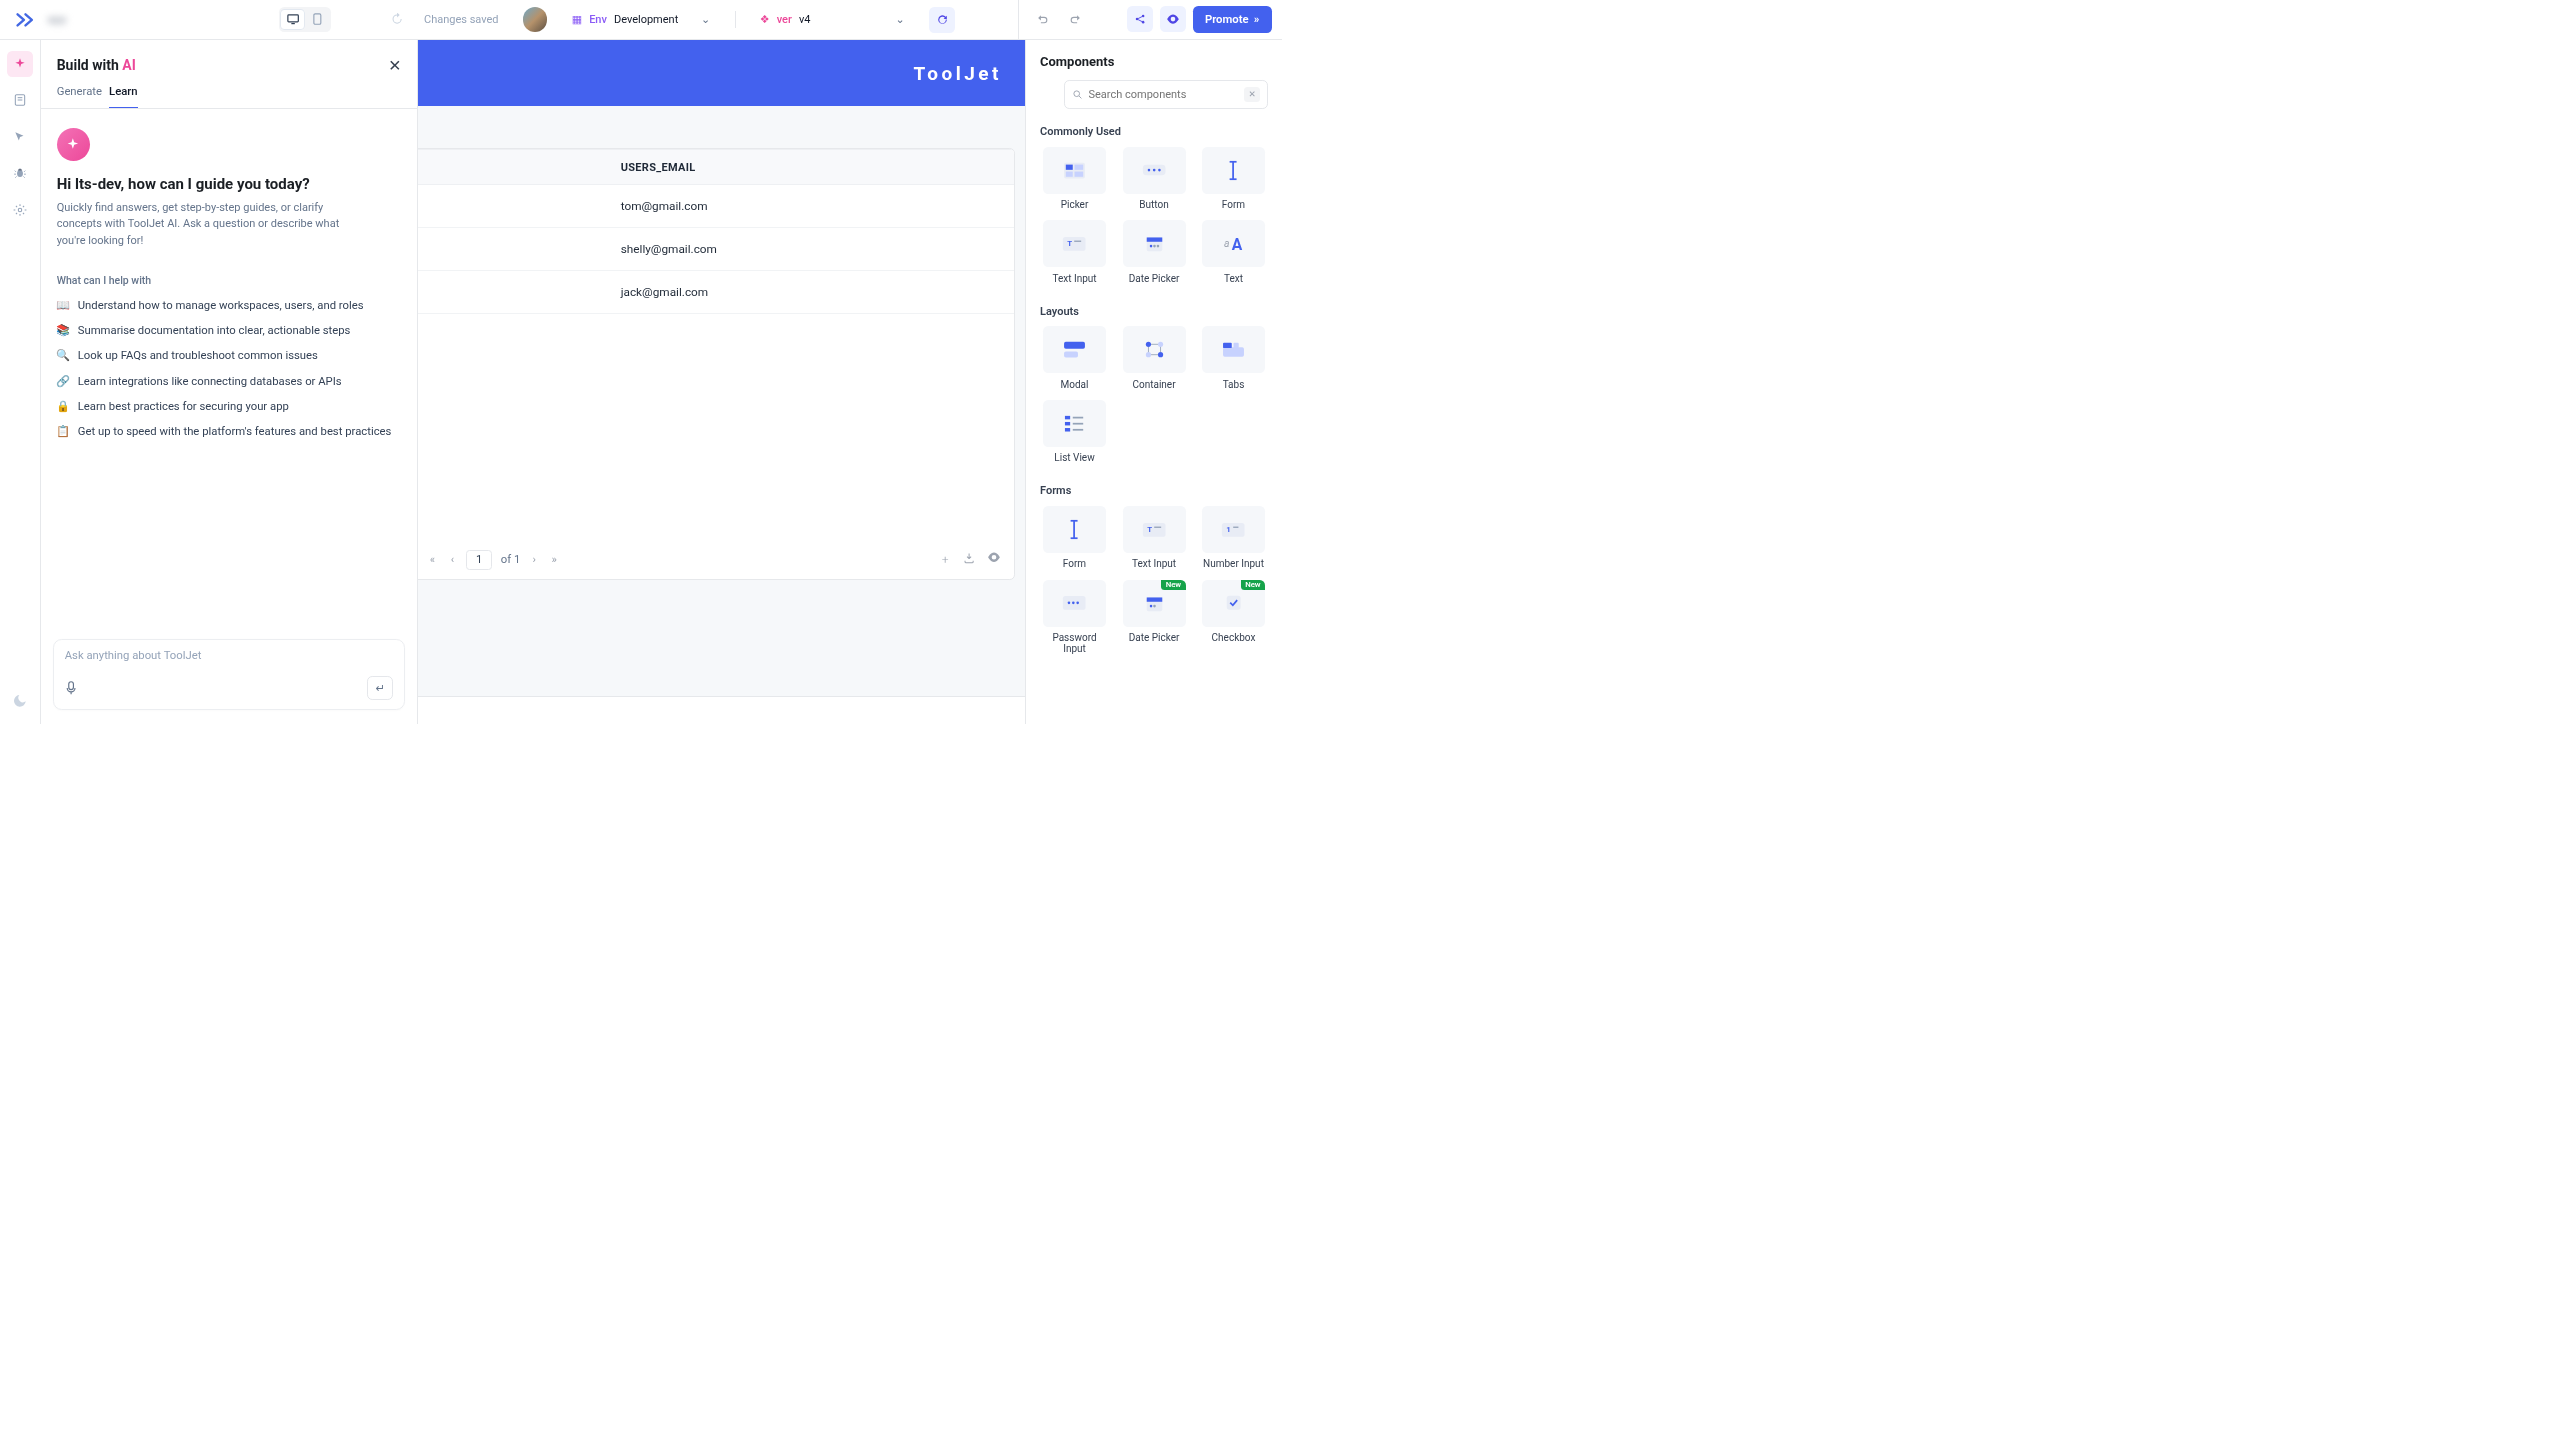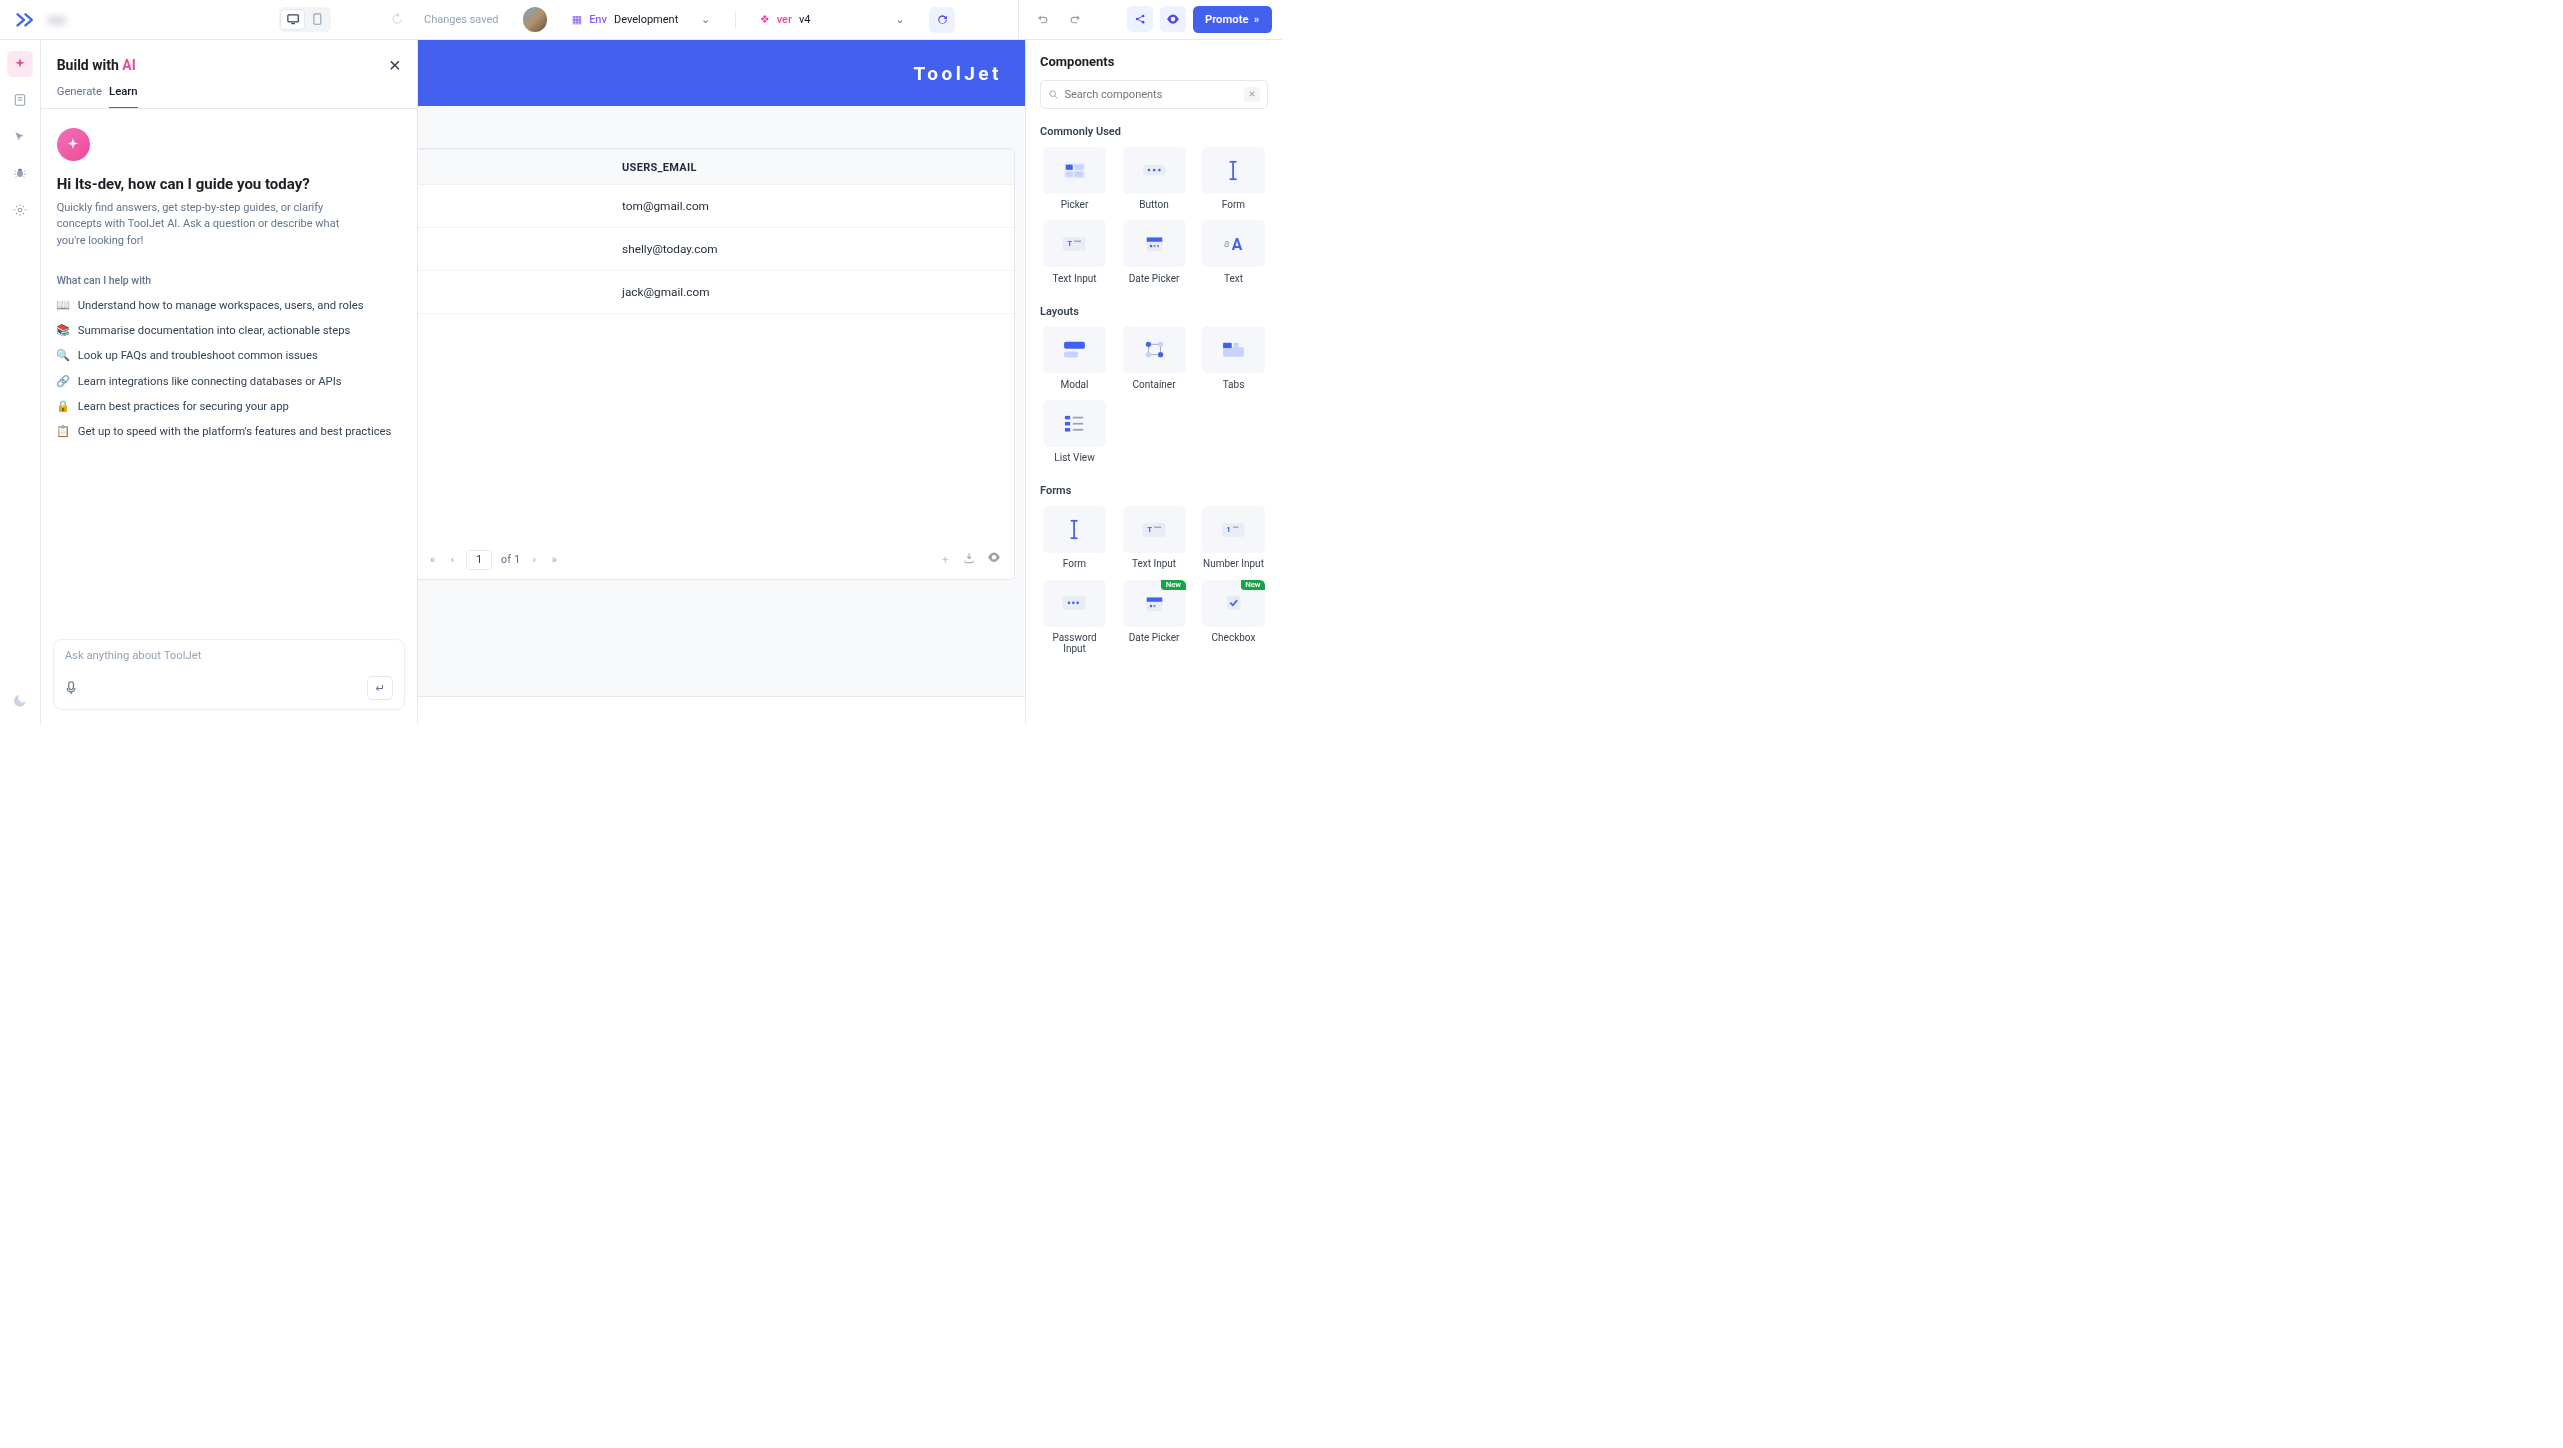--- a/index.html
+++ b/index.html
@@ -75,21 +75,21 @@
 .pager { margin:0 auto; display:flex; align-items:center; gap:8.7px; color:#9ca3af; }
 .pager .pg-arrow { cursor:pointer; padding:0 3.5px; }
 .pg-num { border:0.9px solid #e5e7eb; border-radius:3.5px; padding:2.6px 8.7px; color:#334155; background:#fff; }
 .footer-icons { display:flex; gap:12.2px; color:#9ca3af; }
 
 .bottom-bar { height:28px; border-top:0.9px solid #e6e8eb; display:flex; align-items:center; padding:0 10.5px; font-size:11px; color:#64748b; gap:5.2px; }
 
 
 .right-panel { width:257px; border-left:0.9px solid #e6e8eb; padding:14px 14px 0 14px; overflow:auto; }
 .rp-title { font-size:13px; font-weight:700; margin-bottom:10.5px; }
-.rp-search { display:flex; align-items:center; border:0.9px solid #e5e7eb; border-radius:5.2px; padding:6.1px 7px; gap:5.2px; margin-bottom:15.7px; background:#fff; }
+.rp-search { display:flex; align-items:center; border:0.9px solid #e5e7eb; border-radius:5.2px; padding:6.1px 7px; gap:5.2px; margin-bottom:15.7px; background:#fff;margin-left:24px; }
 .rp-search input { border:none; outline:none; flex:1; font-size:11px; color:#374151; background:transparent; }
 .rp-clear { width:15.7px; height:15.7px; border-radius:3.5px; background:#f3f4f6; display:flex; align-items:center; justify-content:center; color:#9ca3af; font-size:8.7px; cursor:pointer; }
 .rp-section { font-size:11px; font-weight:600; color:#374151; margin-bottom:8.7px; margin-top:1.7px; }
 .rp-grid { display:grid; grid-template-columns:repeat(3,1fr); gap:10.5px 10.5px; margin-bottom:21px; }
 .comp { display:flex; flex-direction:column; align-items:center; gap:5.2px; cursor:pointer; }
 .comp-ico { width:63px; height:47px; background:#f5f7fa; border-radius:5.2px; display:flex; align-items:center; justify-content:center; color:#4361ee; position:relative; }
 .comp-label { font-size:10px; color:#374151; text-align:center; }
 .new-badge { position:absolute; top:0; right:0; background:#16a34a; color:#fff; font-size:7.8px; font-weight:600; padding:0.9px 4.4px; border-radius:0 5.2px 0 3.5px;text-align:right; }
 
 svg { display:block; }
@@ -295,21 +295,21 @@
           </thead>
           <tbody>
             <tr>
               <td>e</td>
                 <td>tom</td>
                 <td>tom@gmail.com</td>
             </tr>
             <tr>
               <td></td>
                 <td>shelly</td>
-                <td>shelly@today.com</td>
+                <td>shelly@gmail.com</td>
             </tr>
             <tr>
               <td></td>
                 <td>jack</td>
                 <td>jack@gmail.com</td>
             </tr>
           </tbody>
         </table>
         <div style="height:227px"></div>
         <div class="table-footer">

